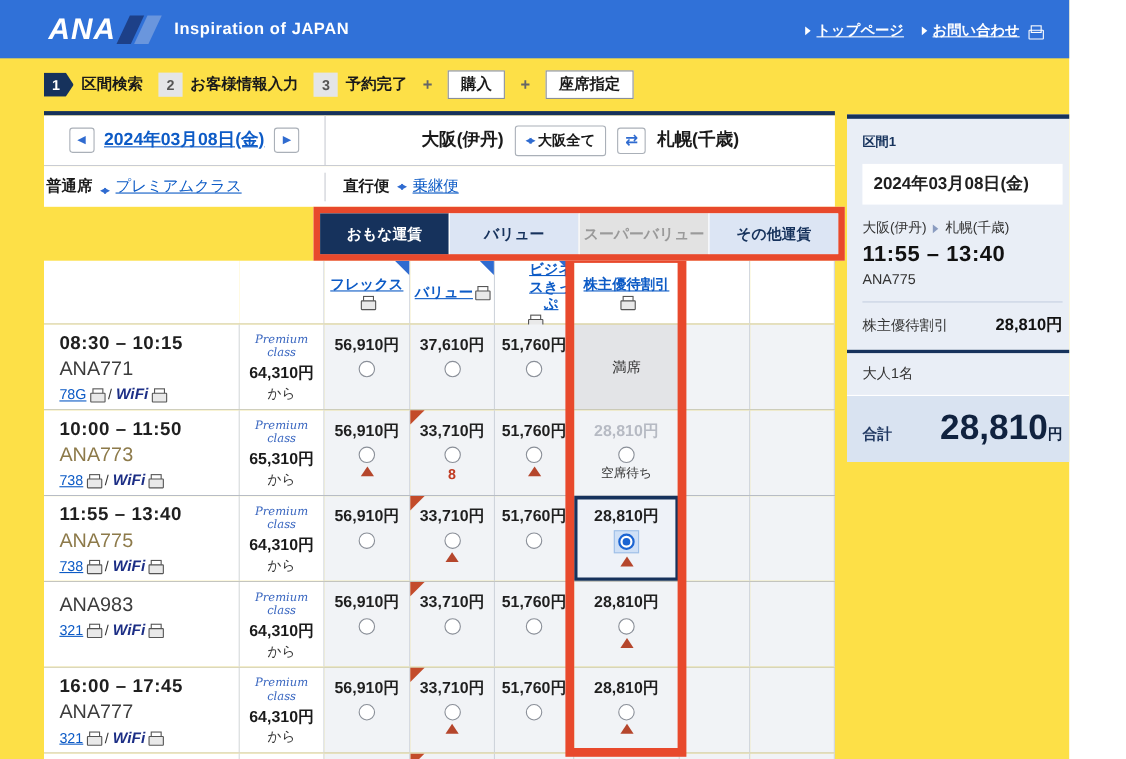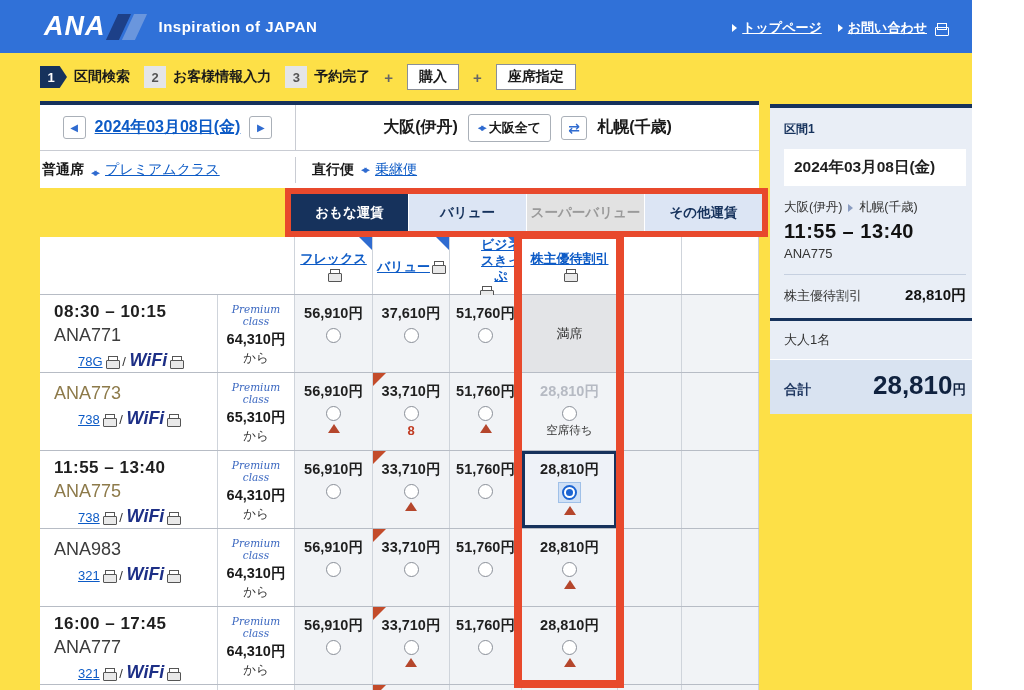--- a/index.html
+++ b/index.html
@@ -82,22 +82,22 @@
   .h-col { display:flex; flex-direction:column; align-items:center; justify-content:center; gap:2px; }
   .h-link { color:#0d5bc6; font-size:13px; font-weight:bold; text-decoration:underline; cursor:pointer; line-height:1.2; }
   .h-col .pr { margin-left:2px; }
   .corner-blue { position:absolute; top:0; right:0; width:0; height:0; border-top:13px solid #2f6bd0; border-left:13px solid transparent; }
   .corner-red { position:absolute; top:0; left:0; width:0; height:0; border-top:13px solid #c34b2a; border-right:13px solid transparent; }
 
   .ftime { font-size:17px; font-weight:bold; color:#1f1f1f; letter-spacing:0.5px; }
   .fno { font-size:18px; color:#3c3c3c; margin-top:3px; }
   .fno.olive { color:#8d7a4a; }
   .flinks { font-size:13px; margin-top:4px; color:#333; }
-  .alink { color:#0d5bc6; text-decoration:underline; cursor:pointer;margin-left:24px; }
-  .wifi { color:#1d2f86; font-weight:bold; font-style:italic; font-size:18px; }
+  .alink { color:#0d5bc6; text-decoration:underline; cursor:pointer; }
+  .wifi { color:#1d2f86; font-weight:bold; font-style:italic; font-size:14px; }
 
   .pbrand { color:#3a67c0; font-family:"DejaVu Serif",serif; font-style:italic; font-size:10.5px; }
   .pprice { font-size:14.5px; font-weight:bold; color:#1a1a1a; margin-top:3px; }
   .pfrom { font-size:12.5px; color:#333; margin-top:1px; }
 
   .price { font-size:14.5px; font-weight:bold; color:#1f1f1f; }
   .price.muted { color:#b6bac3; }
   .radio { width:15px; height:15px; border:1px solid #8a8f98; border-radius:50%; background:#fff; margin:5px auto 2px; cursor:pointer; }
   .selwrap { display:block; width:23px; margin:3px auto 1px; padding:2px; background:#cfe0f6; border:1px solid #9fc0e8; }
   .selwrap .radio { margin:0 auto; border:2px solid #1b64d2; position:relative; }
@@ -122,21 +122,21 @@
   .tri-r-sb { width:0; height:0; border-left:5px solid #8a9cc0; border-top:4px solid transparent; border-bottom:4px solid transparent; }
   .sb-time { font-size:20px; font-weight:bold; color:#111; letter-spacing:0.5px; }
   .sb-flight { font-size:13px; color:#333; margin-top:3px; padding-bottom:13px; border-bottom:1px solid #c6d0e0; }
   .sb-fare { display:flex; justify-content:space-between; align-items:center; padding:11px 0 13px; }
   .sb-fare .lab { font-size:13px; color:#333; }
   .sb-fare .val { font-size:15px; font-weight:bold; color:#111; }
   .sb-mid { border-top:3px solid #16325c; }
   .sb-pax { padding:10px 14px; font-size:13px; color:#333; border-bottom:1px solid #fff; }
   .sb-total { background:#d9e3f1; padding:10px 14px 13px; display:flex; justify-content:space-between; align-items:baseline;gap:20px; }
   .sb-total .lab { font-size:13.5px; font-weight:bold; color:#223a63; }
-  .sb-total .big { font-size:26px; font-weight:bold; color:#10223f; }
+  .sb-total .big { font-size:32px; font-weight:bold; color:#10223f; }
   .sb-total .unit { font-size:13.5px; font-weight:bold; color:#10223f; }
 </style>
 </head>
 <body>
 
 <div id="frame">
 
   <div class="topbar">
     <div class="logo-wrap">
       <span class="logo-text">ANA</span>
@@ -269,20 +269,21 @@
             <div class="radio"></div>
           </div>
           <div class="cell fare c-f3 full">
             <span>満席</span>
           </div>
           <div class="cell fare c-e1"></div>
           <div class="cell fare c-e2"></div>
         </div>
         <div class="trow">
           <div class="cell c-info">
+            <div class="ftime">10:00 – 11:50</div>
             <div class="fno olive">ANA773</div>
             <div class="flinks"><span class="alink">738</span><span class="pr"></span><span> / </span><span class="wifi">WiFi</span><span class="pr"></span></div>
           </div>
           <div class="cell c-prem">
             <div class="pbrand">Premium class</div>
             <div class="pprice">65,310円</div>
             <div class="pfrom">から</div>
           </div>
           <div class="cell fare c-f0">
             <div class="price">56,910円</div>

